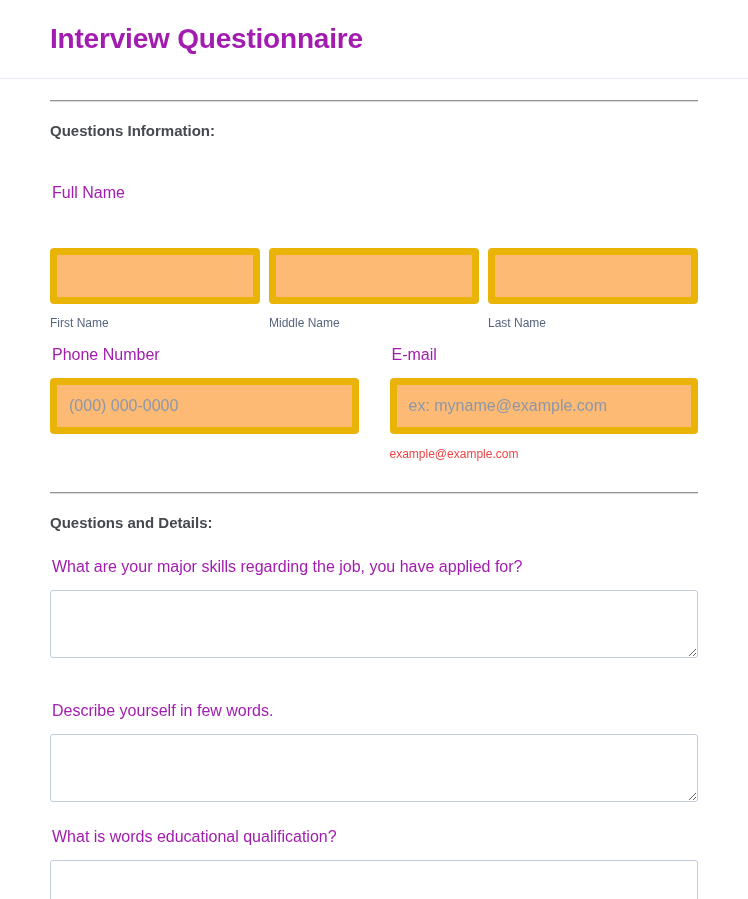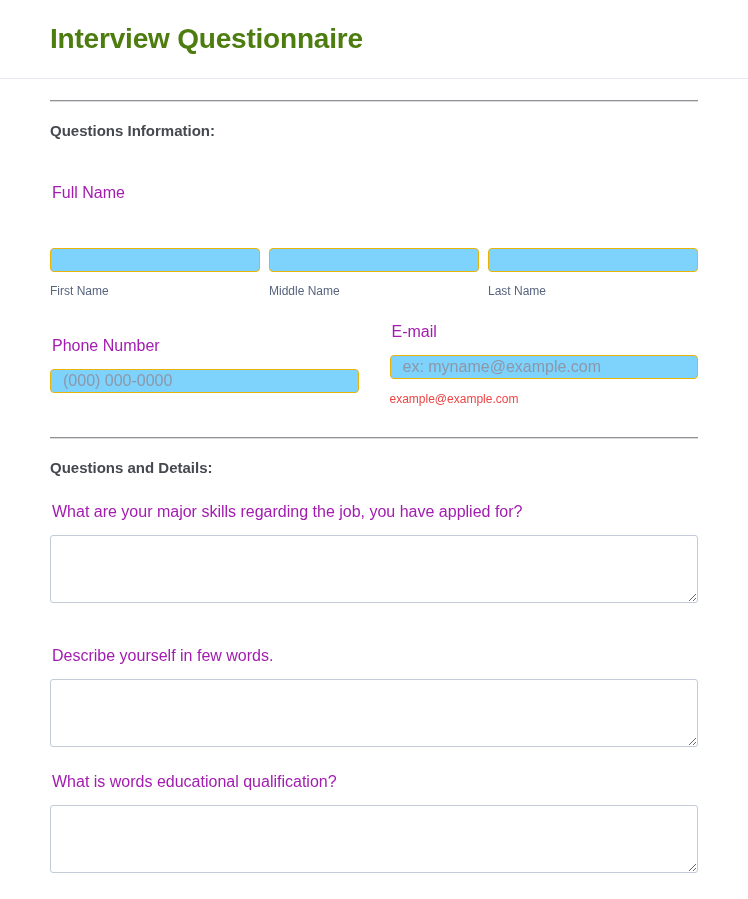--- a/index.html
+++ b/index.html
@@ -13,21 +13,21 @@
     height: 79px;
     border-bottom: 1px solid #e9e9f2;
     display: flex;
     align-items: center;
     padding: 0 50px;
     background: #ffffff;
   }
   .form-title {
     font-size: 28px;
     font-weight: 700;
-    color: #4d7c0f;
+    color: #a21caf;
     letter-spacing: -0.2px;
   }
   .content { padding: 0 50px 28px; }
   .divider {
     border: none;
     height: 2px;
     border-top: 1px solid #8f9296;
     border-bottom: 1px solid #dcdcdc;
     background: none;
   }
@@ -48,38 +48,38 @@
     line-height: 17px;
     margin-bottom: 15px;
     padding-left: 2px;
   }
   .fullname-field { margin-top: 44px; }
   .name-row { display: flex; gap: 9px; }
   .name-col { flex: 1 1 0; margin-top: 32px; }
   .text-input {
     display: block;
     width: 100%;
-    height: 24px;
-    border: 1px solid #eab308;
+    height: 56px;
+    border: 7px solid #eab308;
     border-radius: 4px;
     padding: 0 12px;
     font-family: "Liberation Sans", sans-serif;
     font-size: 16px;
     color: #2c3345;
     outline: none;
-    background: #7dd3fc;
+    background: #fdba74;
   }
   .text-input::placeholder { color: #8d97a8; opacity: 1; }
   .sublabel {
     font-size: 12px;
     color: #57647e;
     margin-top: 12px;
     line-height: 14px;
   }
-  .contact-row { display: flex; gap: 31px; margin-top: 25px; align-items: center; }
+  .contact-row { display: flex; gap: 31px; margin-top: 16px; }
   .contact-col { flex: 1 1 0; }
   .helper-text {
     font-size: 12px;
     color: #ef4444;
     margin-top: 13px;
     line-height: 14px;
   }
   .question-field { margin-top: 44px; }
   .question-field.follow { margin-top: 26px; }
   .textarea-input {

